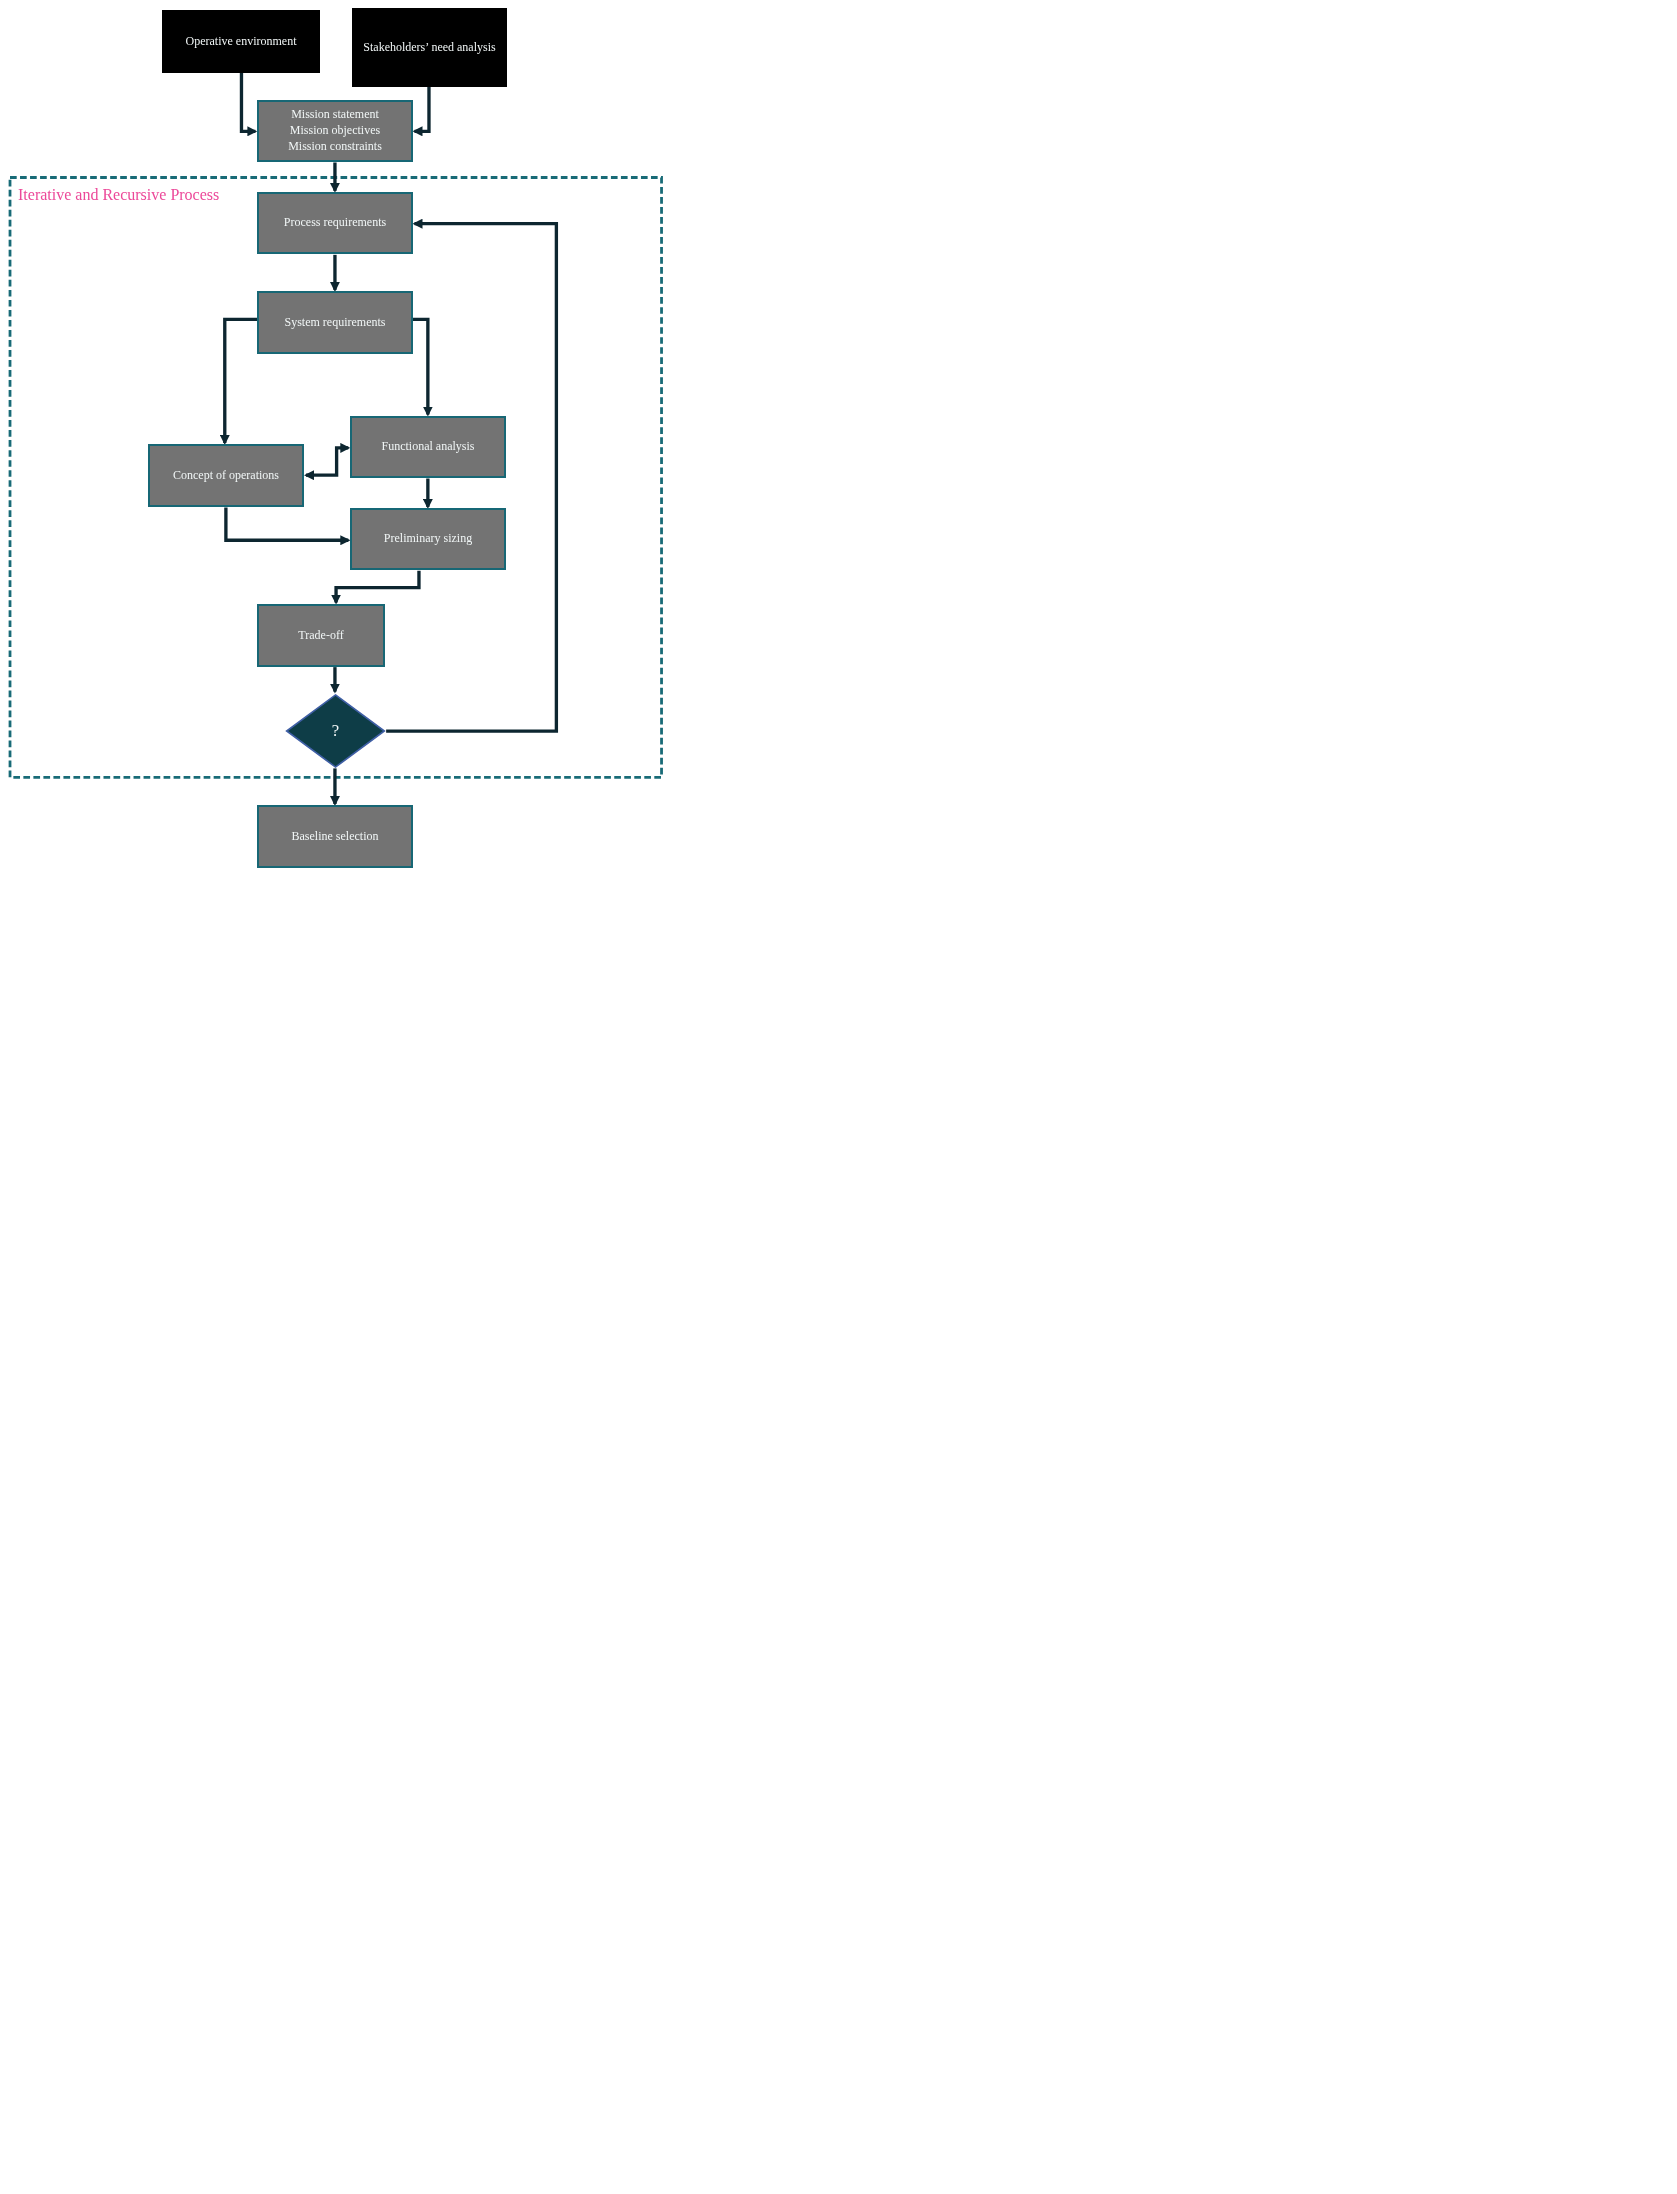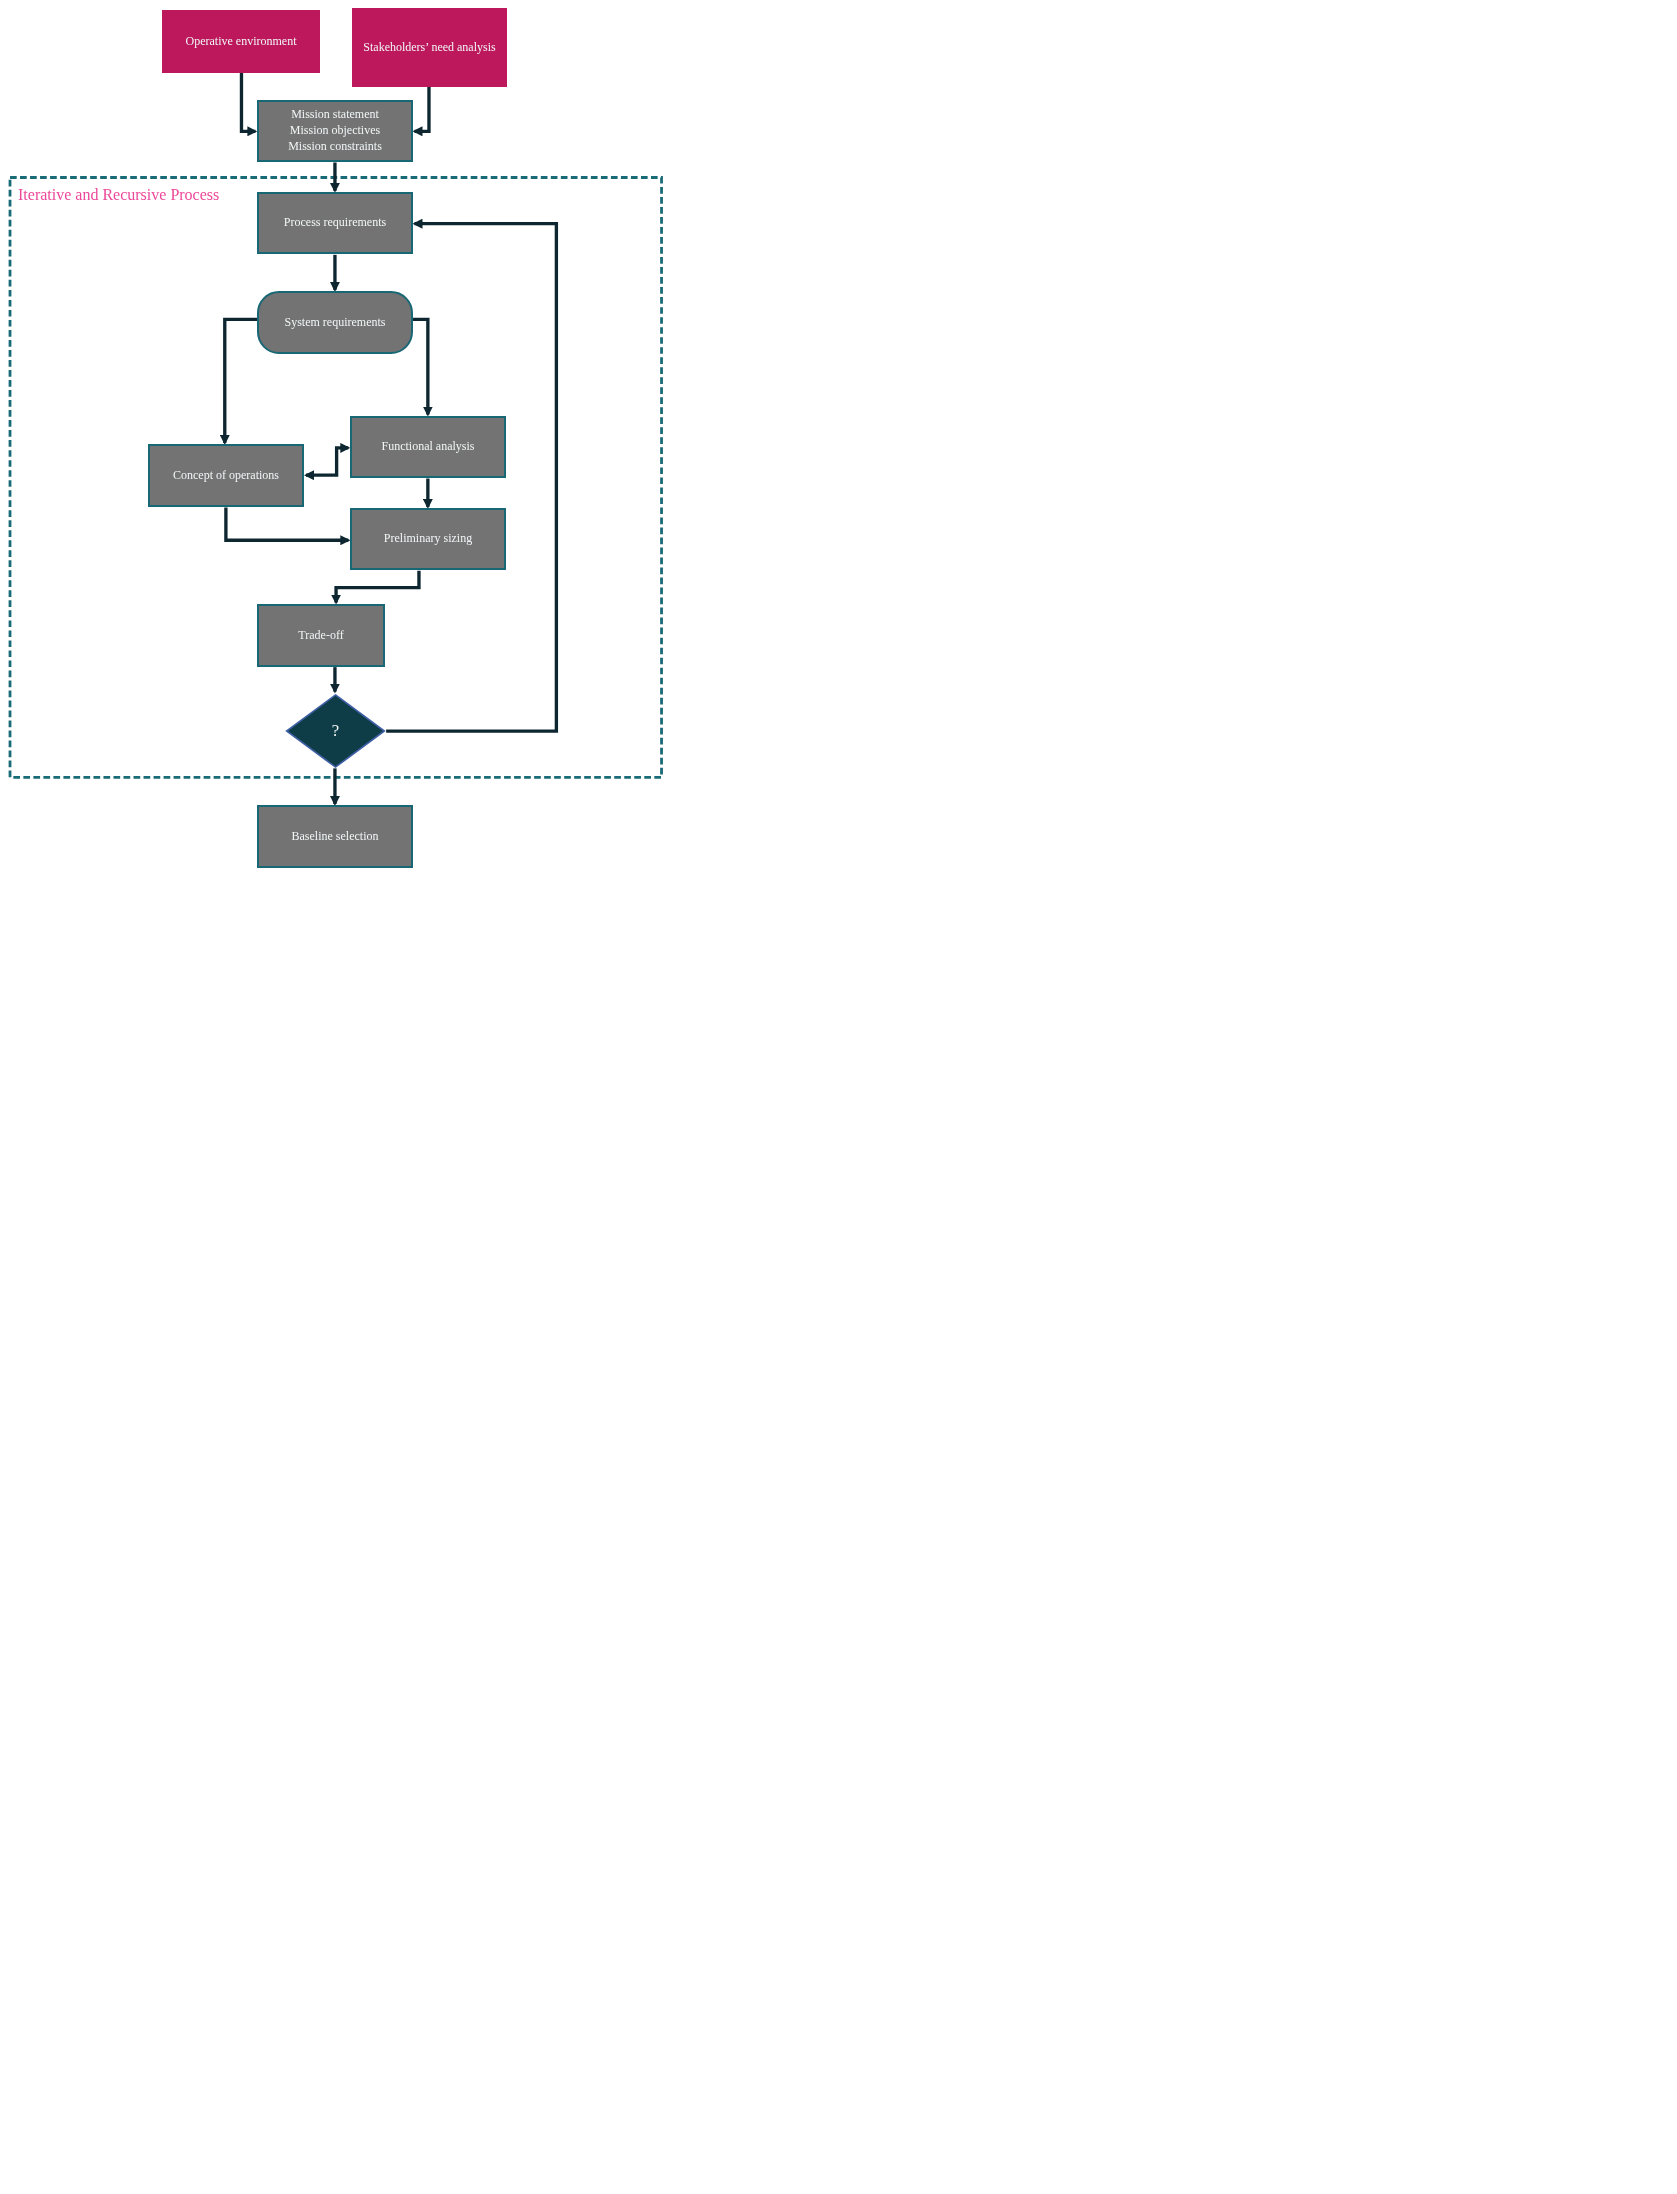--- a/index.html
+++ b/index.html
@@ -13,21 +13,21 @@
   .edges-layer { position:absolute; left:0; top:0; width:671px; height:878px; }
   .node {
     position:absolute;
     display:flex; align-items:center; justify-content:center;
     text-align:center;
     color:#f1f6f6;
     font-size:12px; line-height:1.33;
     box-sizing:border-box;
     padding:2.2px 6.7px;
   }
-  .node-light { background:#be185d; }
+  .node-light { background:#000000; }
   .node-dark  { background:#737373; border:2.2px solid #176775; }
   .multi-line span { display:block; }
   .process-title {
     position:absolute;
     left:18px; top:184px; width:211px;
     color:#ec4899;
     font-size:16px; line-height:1.42;
   }
   .decision-wrap { position:absolute; left:285px; top:693px; width:101px; height:76px; }
   .decision-label {
@@ -82,21 +82,21 @@
       <span>Mission statement</span>
       <span>Mission objectives</span>
       <span>Mission constraints</span>
     </div>
   </div>
 
   <div class="node node-dark" style="left:257px; top:192px; width:156px; height:62px;">
     <span>Process requirements</span>
   </div>
 
-  <div class="node node-dark" style="left:257px; top:291px; width:156px; height:63px;border-radius:22px;">
+  <div class="node node-dark" style="left:257px; top:291px; width:156px; height:63px;">
     <span>System requirements</span>
   </div>
 
   <div class="node node-dark" style="left:350px; top:416px; width:156px; height:62px;">
     <span>Functional analysis</span>
   </div>
 
   <div class="node node-dark" style="left:148px; top:444px; width:156px; height:63px;">
     <span>Concept of operations</span>
   </div>

